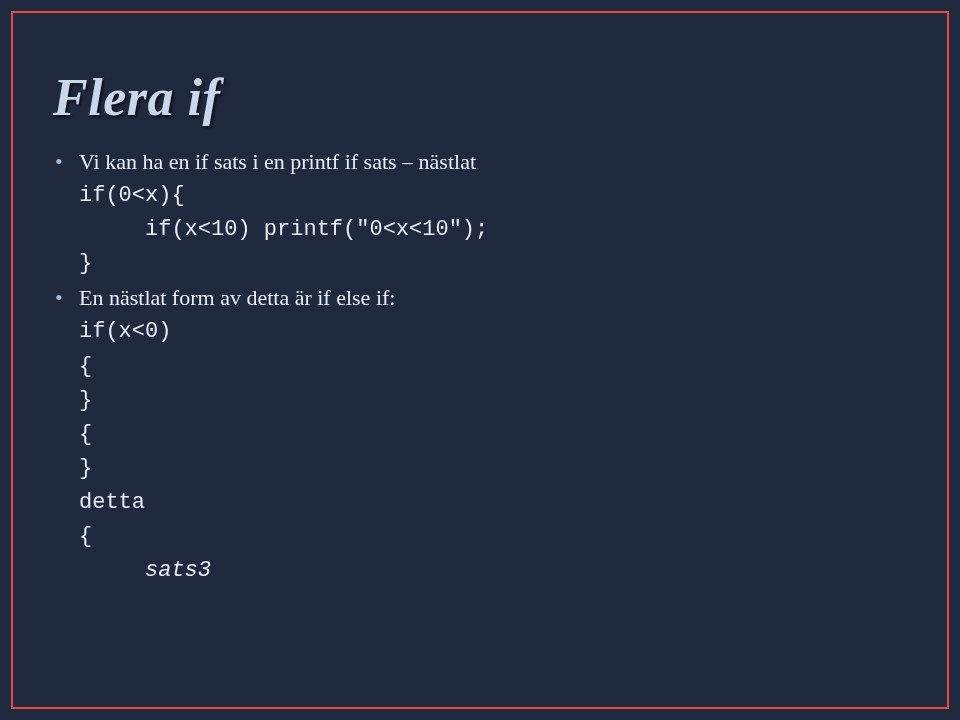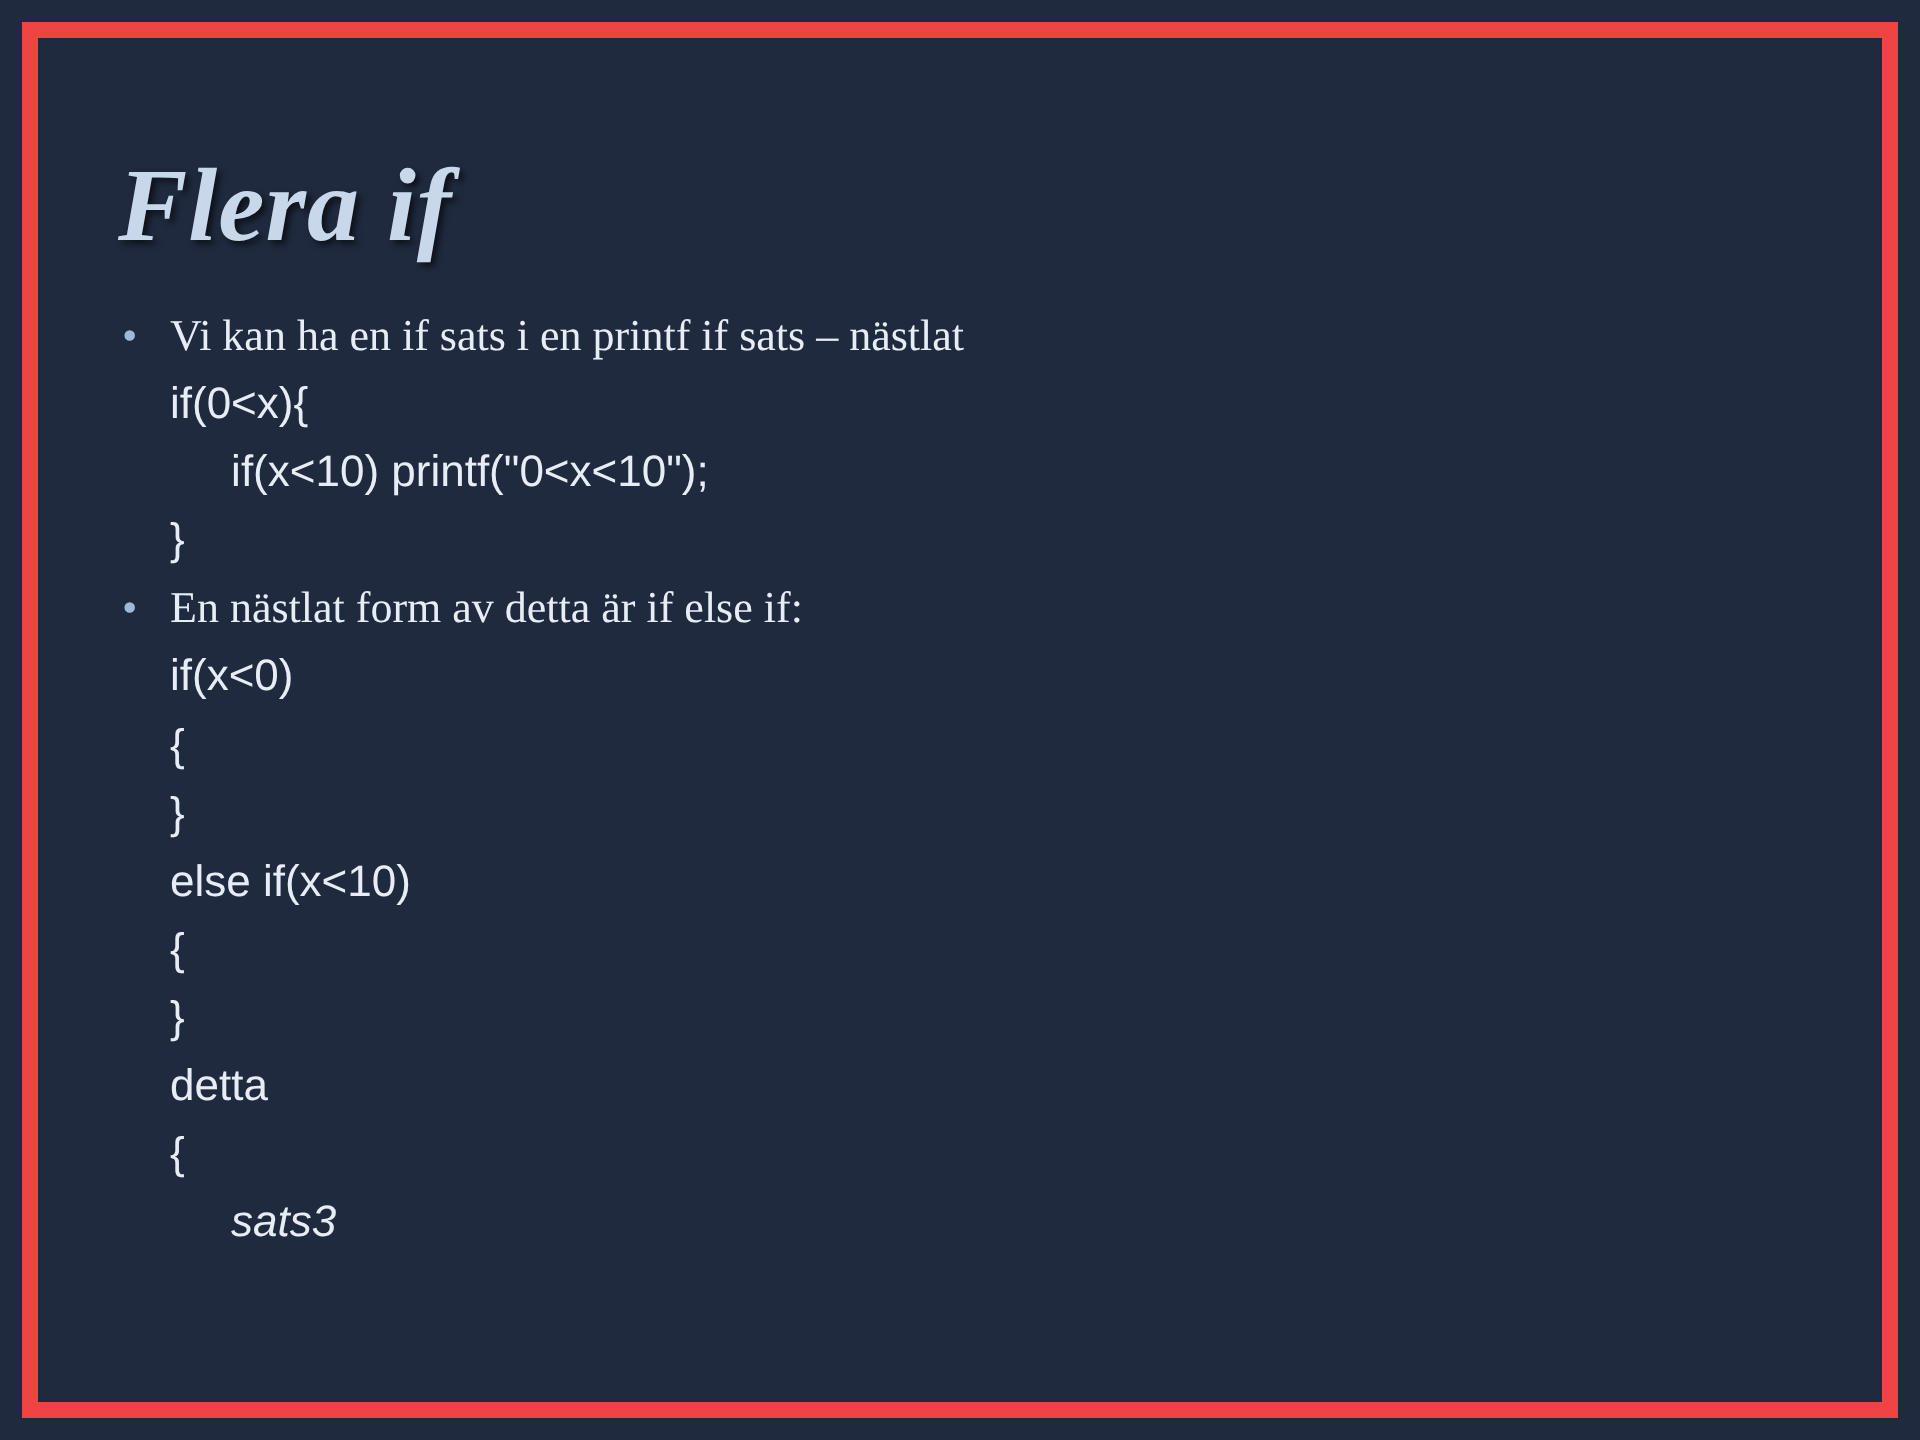--- a/index.html
+++ b/index.html
@@ -11,21 +11,21 @@
     font-family: Georgia, 'Times New Roman', serif;
     overflow: hidden;
     position: relative;
   }
   .slide {
     position: absolute;
     top: 11px;
     left: 11px;
     right: 11px;
     bottom: 11px;
-    border: 8px solid #ef4444;
+    border: 2px solid #ef4444;
     padding: 55px 40px 40px 40px;
     box-sizing: border-box;
   }
   .title {
     font-size: 52px;
     font-weight: bold;
     font-style: italic;
     color: #c9d7ea;
     text-shadow: 2px 2px 3px rgba(0,0,0,0.6);
     margin-bottom: 18px;
@@ -46,21 +46,21 @@
   }
   ul.bullets > li.bullet::before {
     content: "•";
     position: absolute;
     left: 2px;
     top: 0;
     color: #9fb9d8;
     font-size: 22px;
   }
   .code {
-    font-family: Liberation Sans, sans-serif;
+    font-family: Liberation Mono, monospace;
     white-space: pre;
     font-size: 22px;
     line-height: 1.55;
     color: #e7edf6;
   }
   .italic {
     font-style: italic;
   }
 </style>
 </head>
@@ -74,21 +74,20 @@
     <li>
       <div class="code">if(0&lt;x){
      if(x&lt;10) printf("0&lt;x&lt;10");
 }</div>
     </li>
     <li class="bullet">En nästlat form av detta är if else if:</li>
     <li>
       <div class="code">if(x&lt;0)</div>
       <div class="code">{</div>
       <div class="code">}</div>
-      <div class="code">else if(x&lt;10)</div>
       <div class="code">{</div>
       <div class="code">}</div>
       <div class="code">detta</div>
       <div class="code">{</div>
       <div class="code italic">     sats3</div>
 
     </li>
   </ul>
 </div>
 

